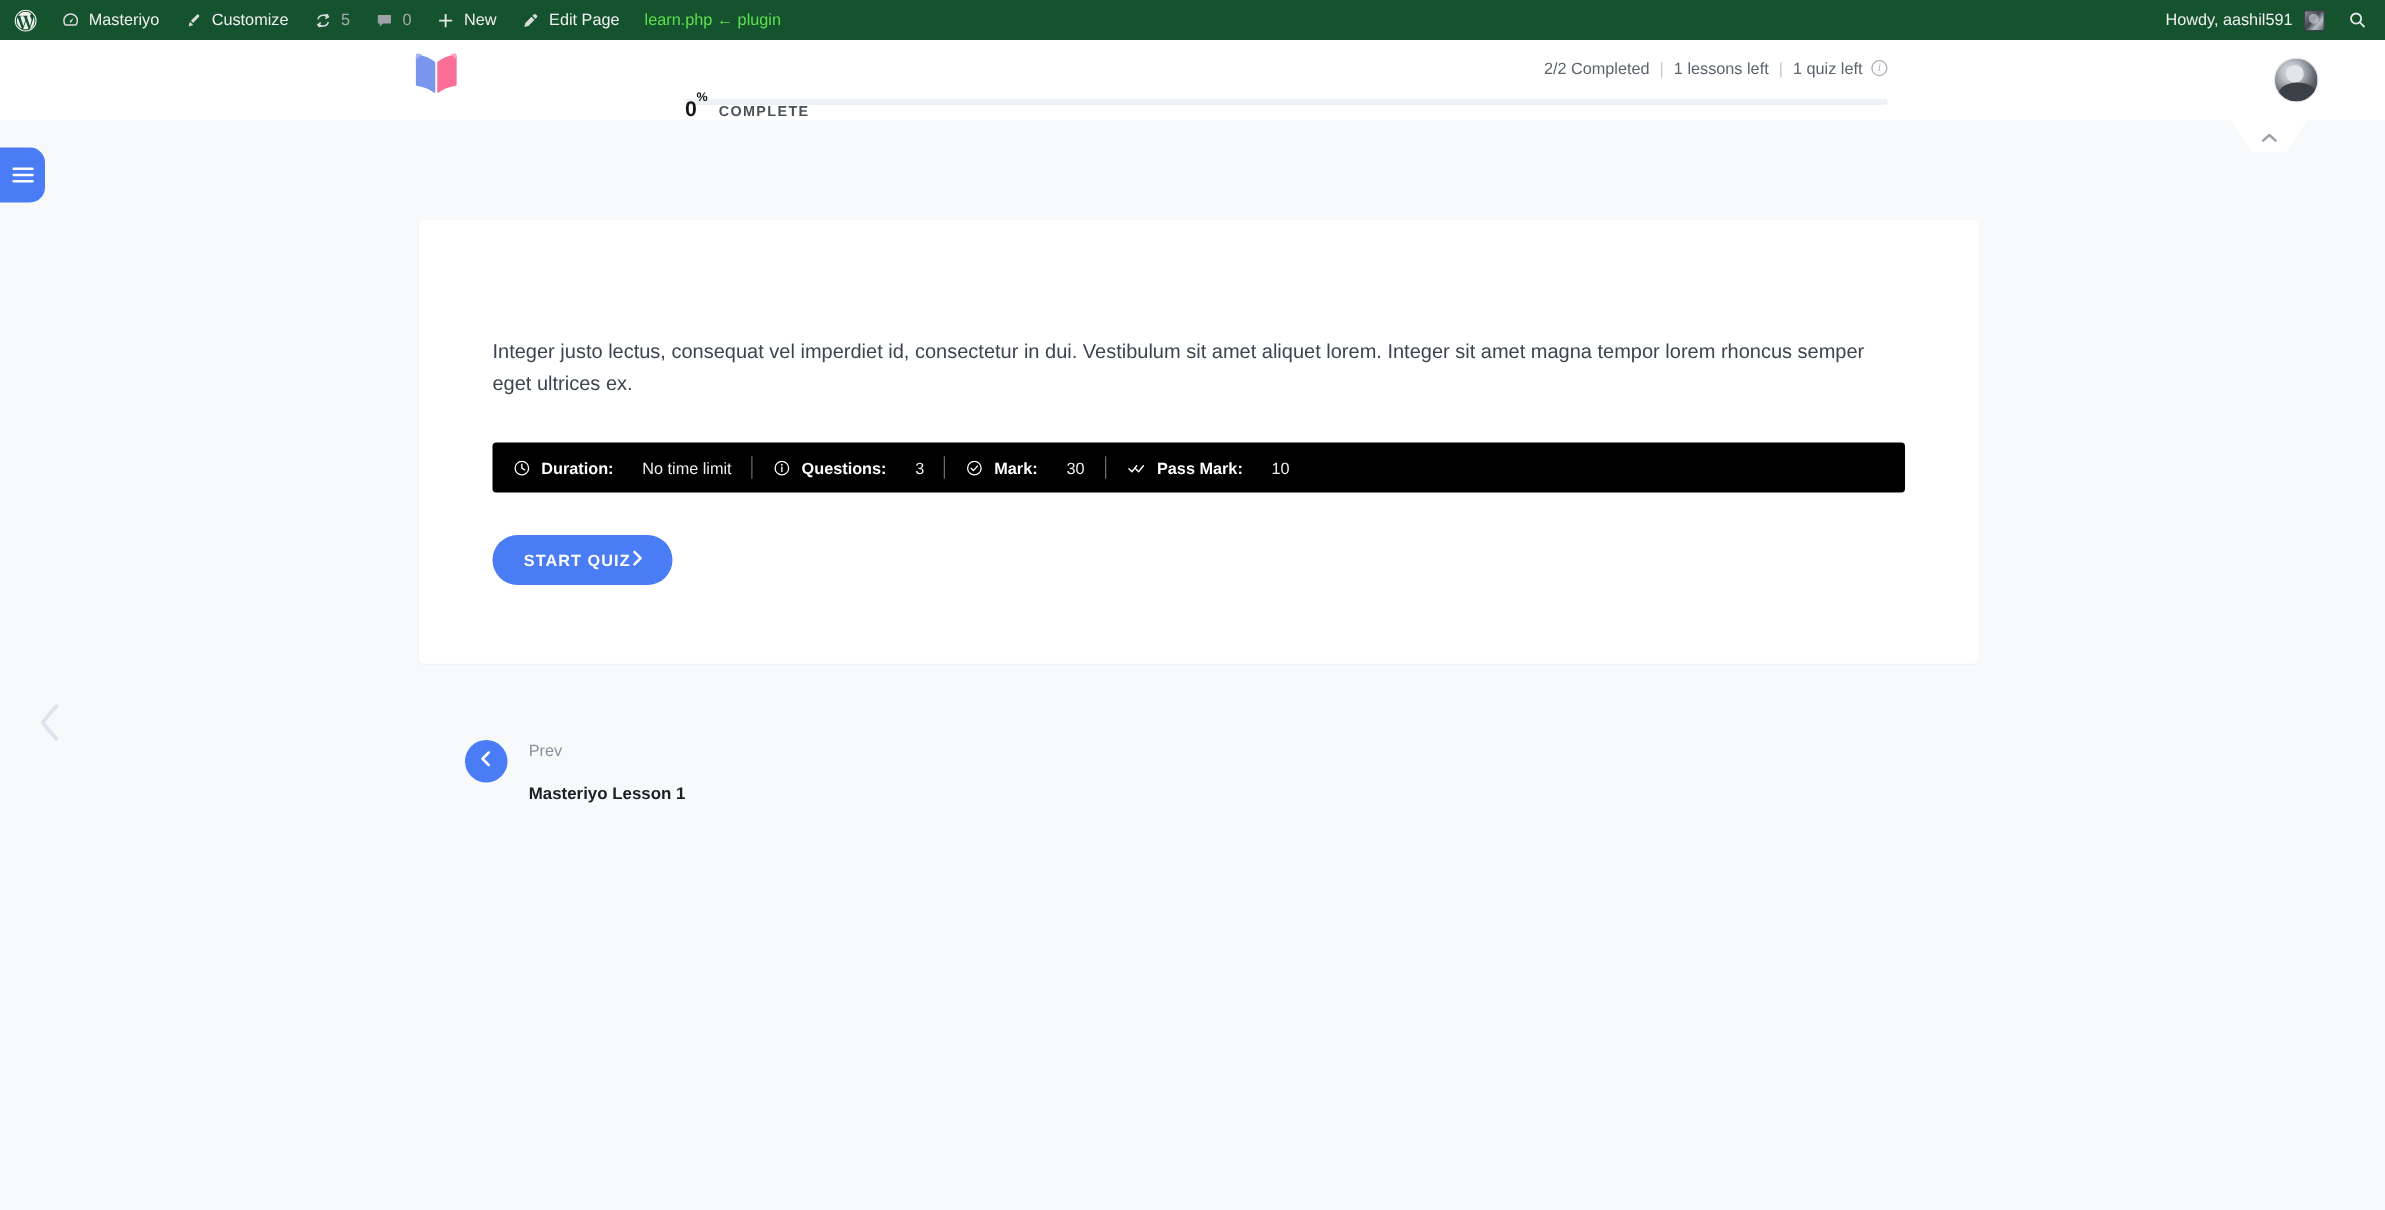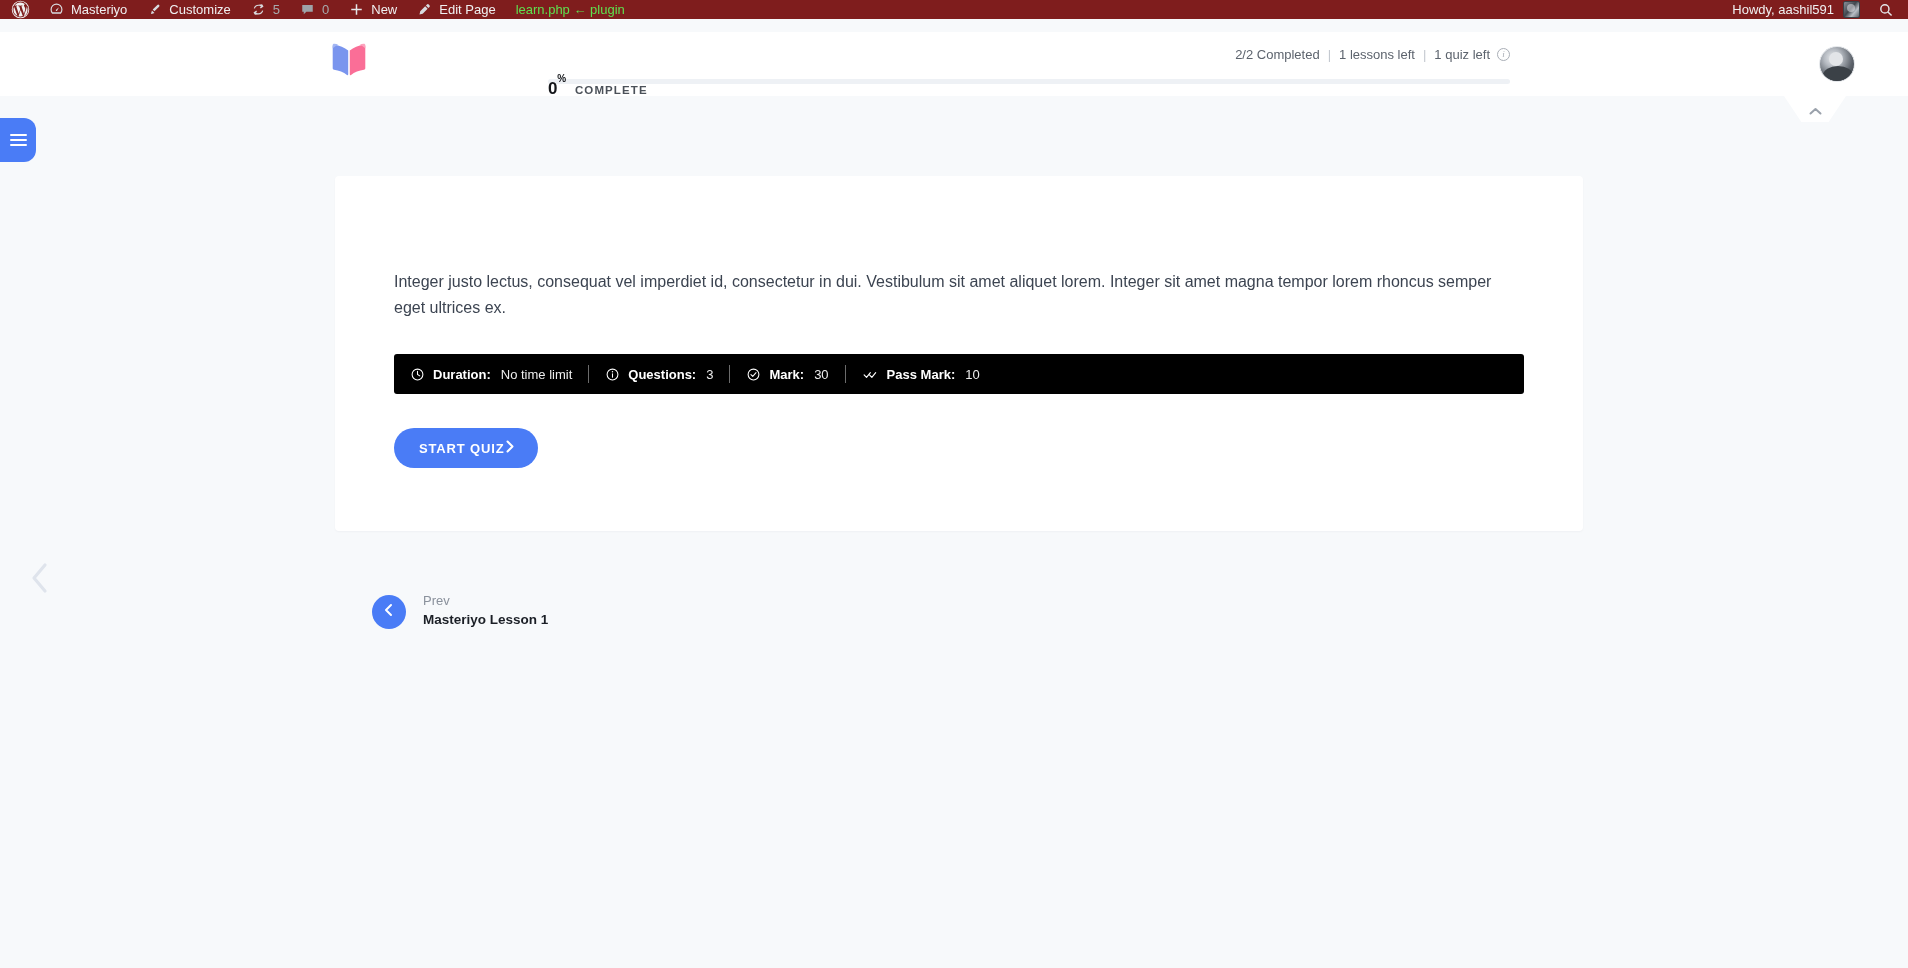--- a/index.html
+++ b/index.html
@@ -9,22 +9,22 @@
     height: 968px;
     overflow: hidden;
     background: #f7f9fb;
     font-family: "Liberation Sans", sans-serif;
     -webkit-font-smoothing: antialiased;
   }
 
   
   .adminbar {
     position: absolute; top: 0; left: 0;
-    width: 1908px; height: 19px;
-    background: #7f1d1d;
+    width: 1908px; height: 32px;
+    background: #14532d;
     color: #f0f0f1;
     display: flex; align-items: center;
     font-size: 13px;
     z-index: 100;
     gap: 22px;
   }
   .ab-left { display: flex; align-items: center; height: 32px; }
   .ab-right { margin-left: auto; display: flex; align-items: center; height: 32px; }
   .ab-item {
     display: flex; align-items: center; gap: 7px;
@@ -186,51 +186,51 @@
     padding-left: 16px;
     color: #ffffff;
   }
   .info-item {
     display: flex; align-items: center; gap: 8px;
     font-size: 13px; white-space: nowrap;
     padding-right: 16px;
   }
   .info-item .ikon { display: inline-flex; align-items: center; }
   .info-item b { font-weight: 700; }
-  .info-item .val { font-weight: 400; opacity: .93; margin-left: 2px; }
+  .info-item .val { font-weight: 400; opacity: .93; margin-left: 15px; }
   .info-div {
     width: 1px; height: 18px; background: rgba(255,255,255,.42);
     margin-right: 16px;
   }
   .start-btn {
     margin-top: 34px;
     display: inline-flex; align-items: center; 
     height: 40px; padding: 0 22px 0 25px;
     background: #4a7cf6; color: #ffffff;
     border: none; border-radius: 22px;
     font-family: "Liberation Sans", sans-serif;
     font-size: 13px; font-weight: 700; letter-spacing: .85px;
     cursor: pointer;
   }
 
   
   .prev-nav {
     position: absolute; left: 372px; top: 496px;
-    display: flex; align-items: flex-end; gap: 17px;
+    display: flex; align-items: flex-start; gap: 17px;
     cursor: pointer;
   }
   .prev-circle {
     width: 34px; height: 34px; border-radius: 50%;
     background: #4a7cf6;
     display: flex; align-items: center; justify-content: center;
     flex: none;
   }
   .prev-text { line-height: 1.32; }
   .prev-kicker { font-size: 13px; color: #8a919c; }
-  .prev-title { font-size: 13.5px; font-weight: 700; color: #1b1f26; margin-top: 2px; }
+  .prev-title { font-size: 13.5px; font-weight: 700; color: #1b1f26; margin-top: 17px; }
 </style>
 </head>
 <body>
 
 <div class="adminbar">
   <div class="ab-left">
 
     <a class="ab-item wp-logo">
       <span class="ab-icon">
         <svg width="19" height="19" viewBox="0 0 20 20" fill="#f0f0f1">

